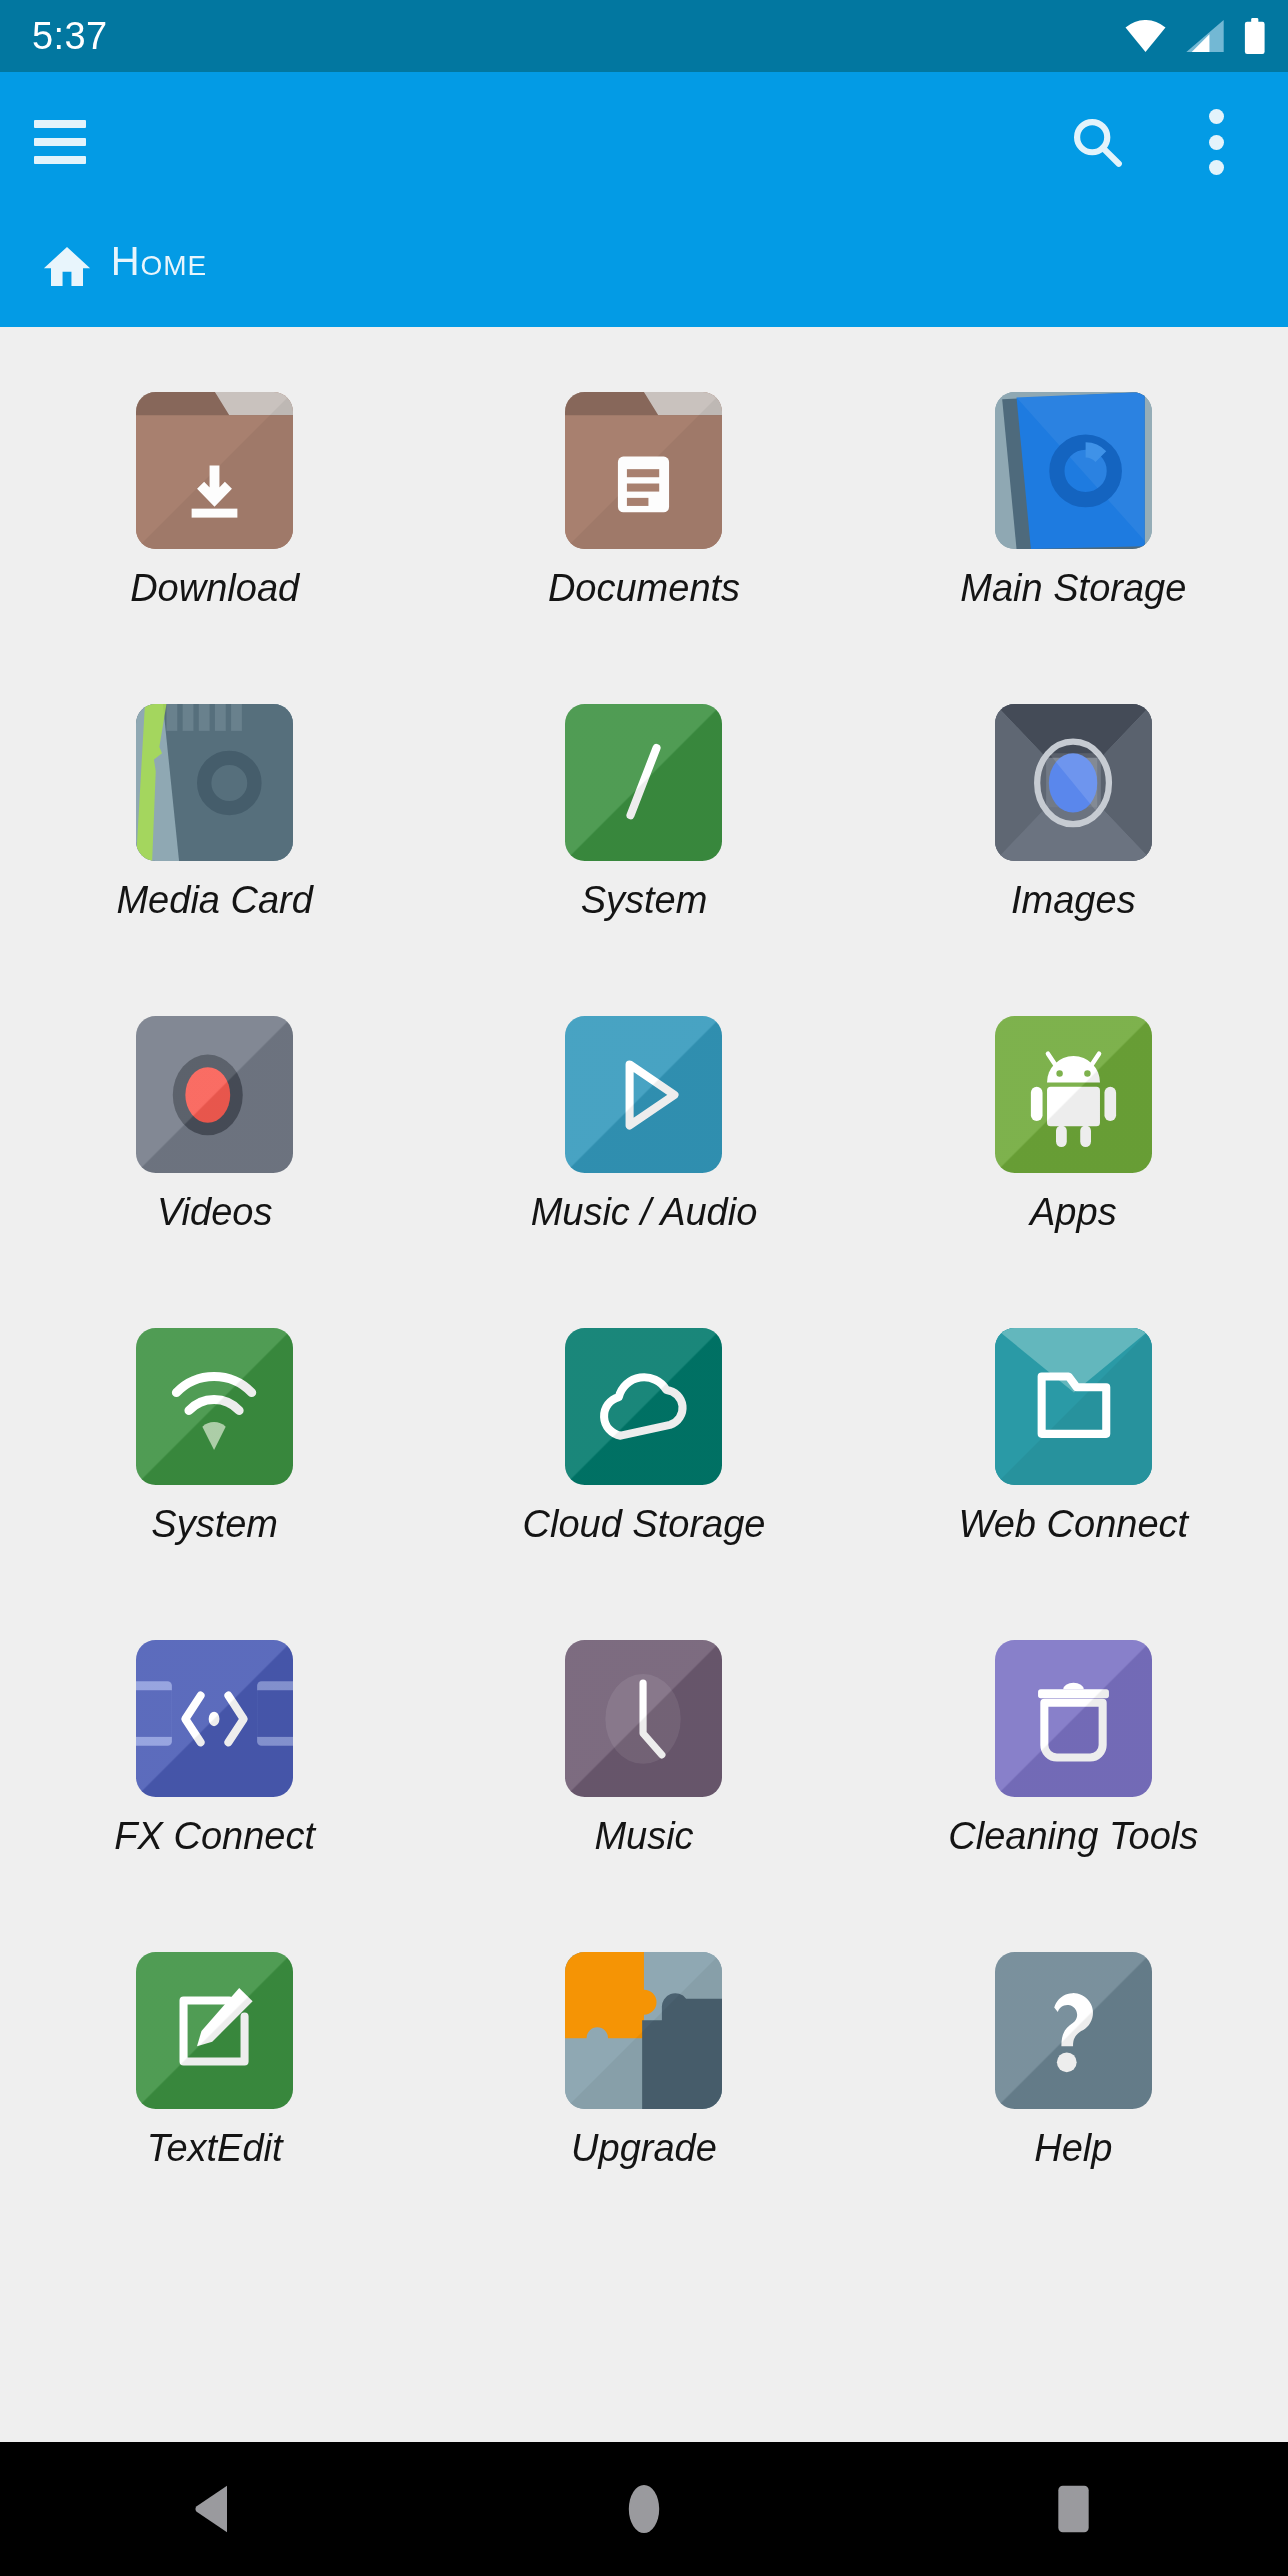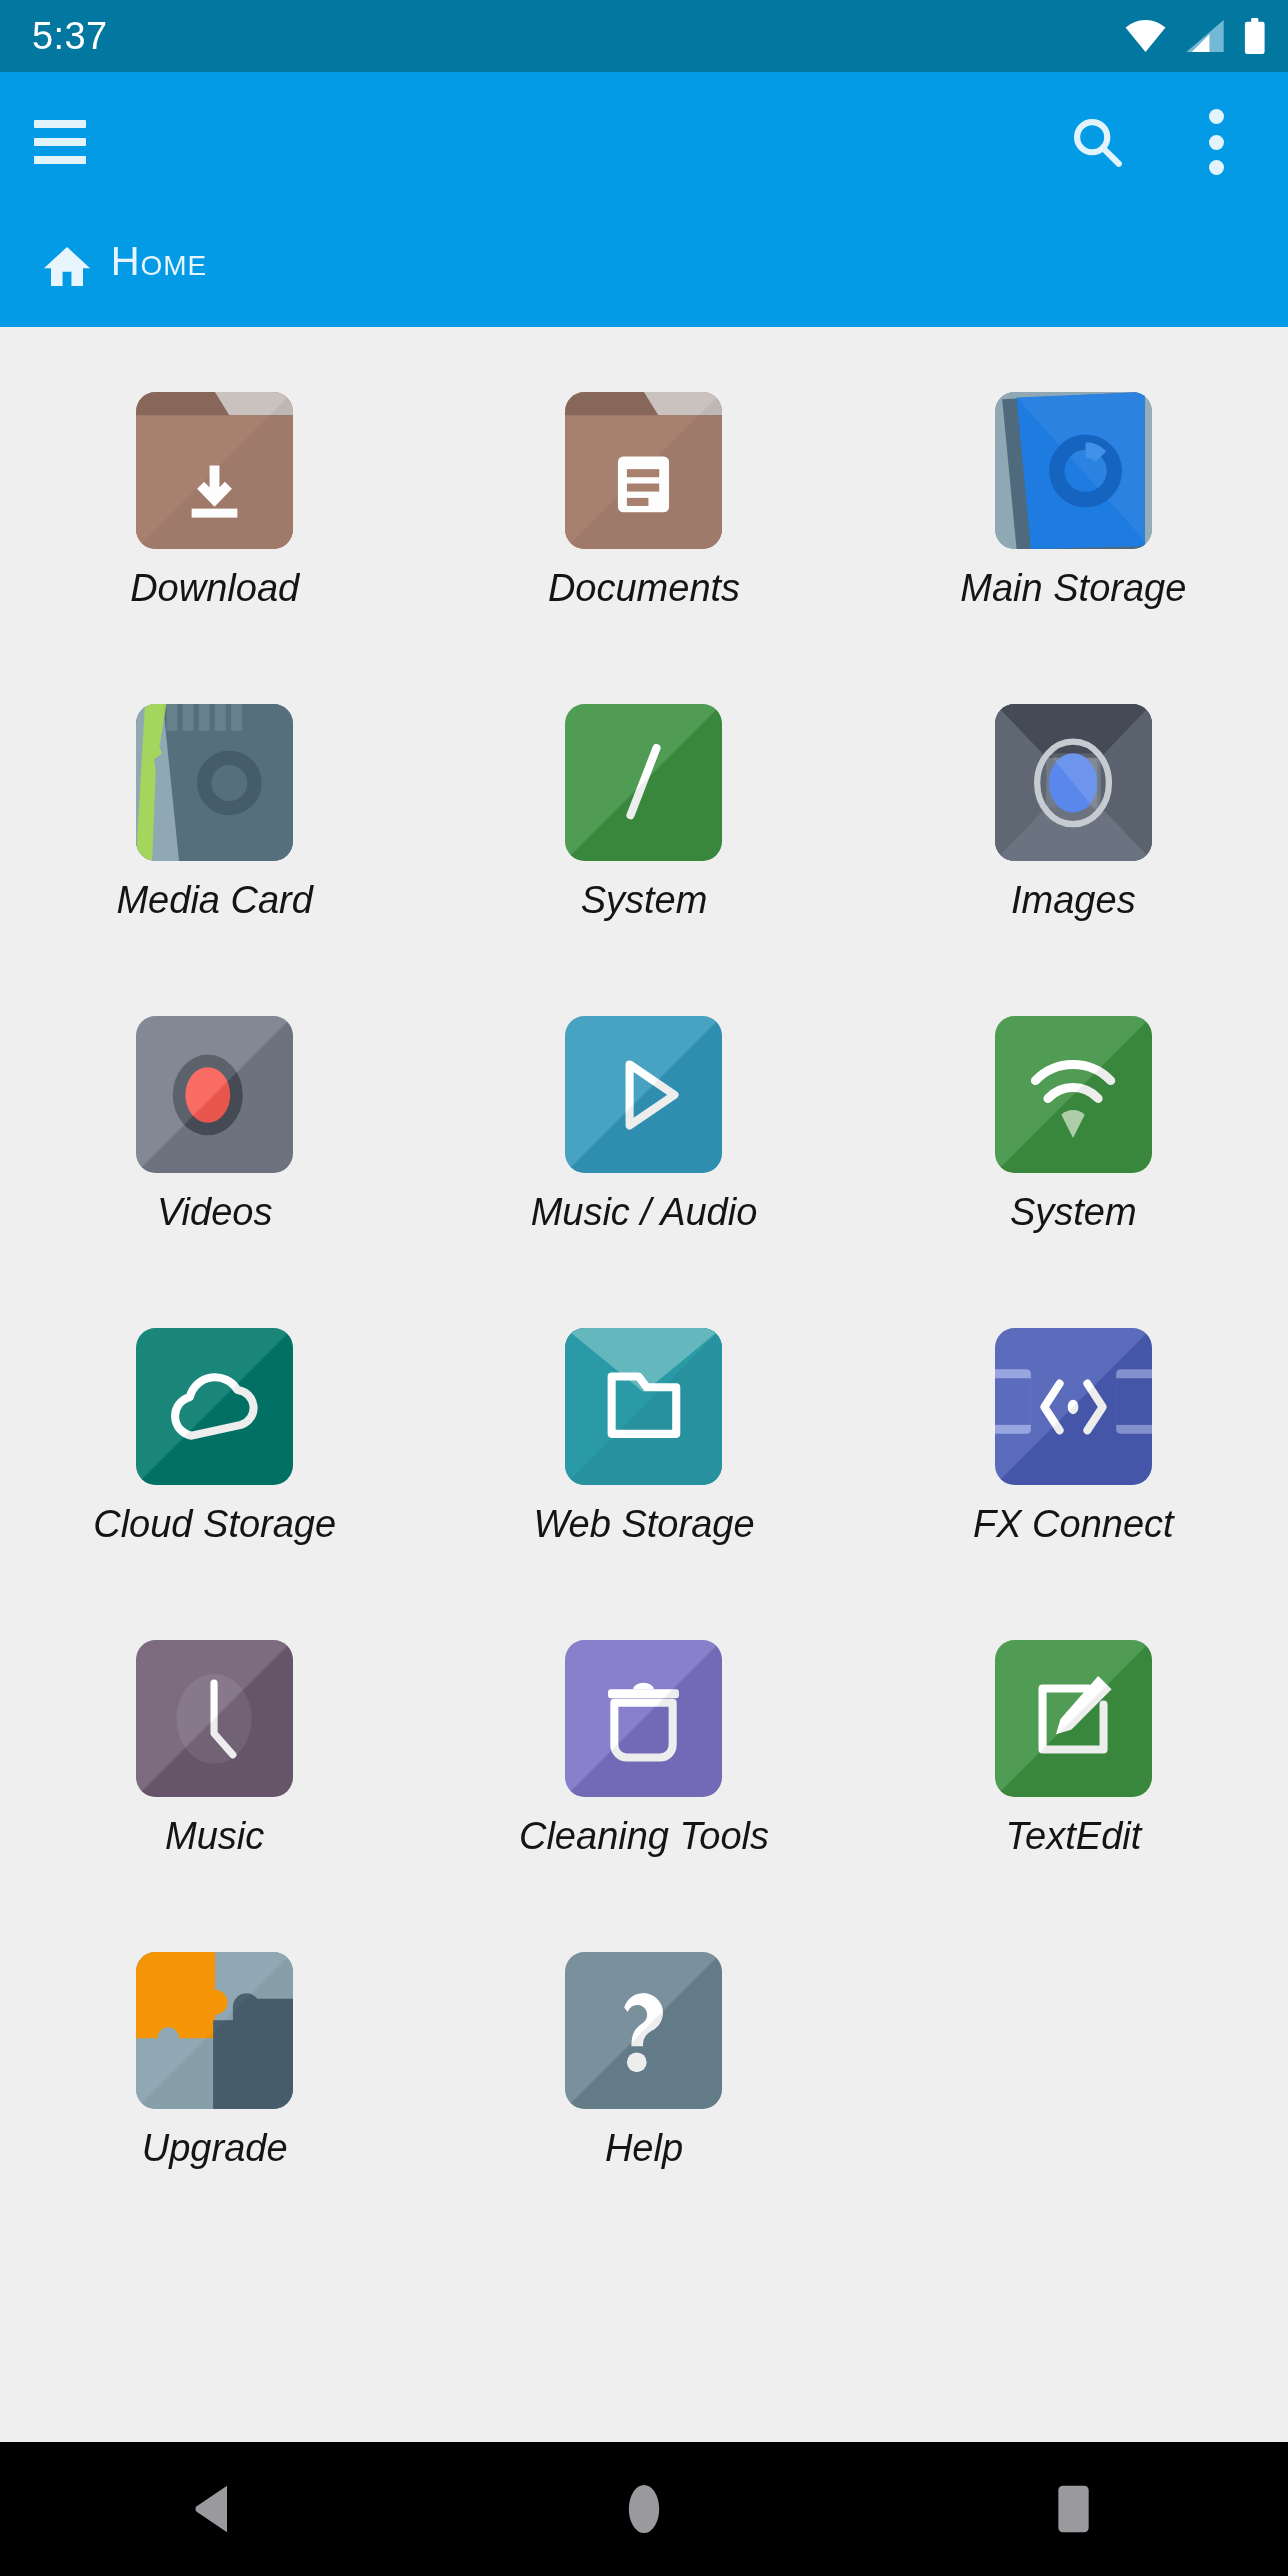--- a/index.html
+++ b/index.html
@@ -275,20 +275,43 @@
             <div class="glyph">
               <svg width="157" height="157" viewBox="0 0 175 175">
                 <path d="M72 54 L122 88 L72 122 Z" fill="none" stroke="#FFFFFF" stroke-width="9" stroke-linejoin="round"></path>
               </svg>
             </div>
           </div>
         </div>
         <div class="tile-label">Music / Audio</div>
       </div>
 
+      <div class="tile">
+        <div class="tile-icon">
+          <div class="sq sheen" style="background:#6FA939">
+            <div class="glyph">
+              <svg width="157" height="157" viewBox="0 0 175 175">
+                <g fill="#FFFFFF">
+                  <path d="M59 42 L67 54" stroke="#FFFFFF" stroke-width="5" stroke-linecap="round"></path>
+                  <path d="M116 42 L108 54" stroke="#FFFFFF" stroke-width="5" stroke-linecap="round"></path>
+                  <path d="M58 74 a29.5 29.5 0 0 1 59 0 Z"></path>
+                  <circle cx="72" cy="64" r="3.6" fill="#6FA939"></circle>
+                  <circle cx="103" cy="64" r="3.6" fill="#6FA939"></circle>
+                  <rect x="58" y="79" width="59" height="44" rx="4"></rect>
+                  <rect x="40" y="79" width="13" height="38" rx="6.5"></rect>
+                  <rect x="122" y="79" width="13" height="38" rx="6.5"></rect>
+                  <rect x="68" y="122" width="12" height="24" rx="6"></rect>
+                  <rect x="95" y="122" width="12" height="24" rx="6"></rect>
+                </g>
+              </svg>
+            </div>
+          </div>
+        </div>
+        <div class="tile-label">Apps</div>
+      </div>
 
       <div class="tile">
         <div class="tile-icon">
           <div class="sq sheen" style="background:#3C9141">
             <div class="glyph">
               <svg width="157" height="157" viewBox="0 0 175 175">
                 <path d="M45 72 a58 58 0 0 1 84 0" fill="none" stroke="#FFFFFF" stroke-width="10" stroke-linecap="round"></path>
                 <path d="M59 92 a38 38 0 0 1 56 0" fill="none" stroke="#FFFFFF" stroke-width="10" stroke-linecap="round"></path>
                 <path d="M74 110 a19 19 0 0 1 26 0 L87 136 Z" fill="#B9DDB4"></path>
               </svg>
@@ -315,21 +338,21 @@
         <div class="tile-icon">
           <div class="sq" style="background:#2A9AA6">
             <svg width="157" height="157" viewBox="0 0 175 175">
               <rect width="175" height="175" fill="#2A9AA6"></rect>
               <path d="M0 0 H175 L88 72 Z" fill="#63B7BD"></path>
               <path d="M0 175 L175 0 V175 Z" fill="#000" opacity="0.05"></path>
               <path d="M52 54 h30 l9 12 h33 v52 h-72 Z" fill="none" stroke="#FFFFFF" stroke-width="9" stroke-linejoin="round"></path>
             </svg>
           </div>
         </div>
-        <div class="tile-label">Web Storage</div>
+        <div class="tile-label">Web Connect</div>
       </div>
 
       <div class="tile">
         <div class="tile-icon">
           <div class="sq sheen" style="background:#4A5BB5">
             <svg width="157" height="157" viewBox="0 0 175 175">
               <rect x="-4" y="46" width="44" height="72" rx="5" fill="#8C9BDC"></rect>
               <rect x="-4" y="56" width="44" height="52" fill="#4A5BB5"></rect>
               <rect x="135" y="46" width="44" height="72" rx="5" fill="#8C9BDC"></rect>
               <rect x="135" y="56" width="44" height="52" fill="#4A5BB5"></rect>

